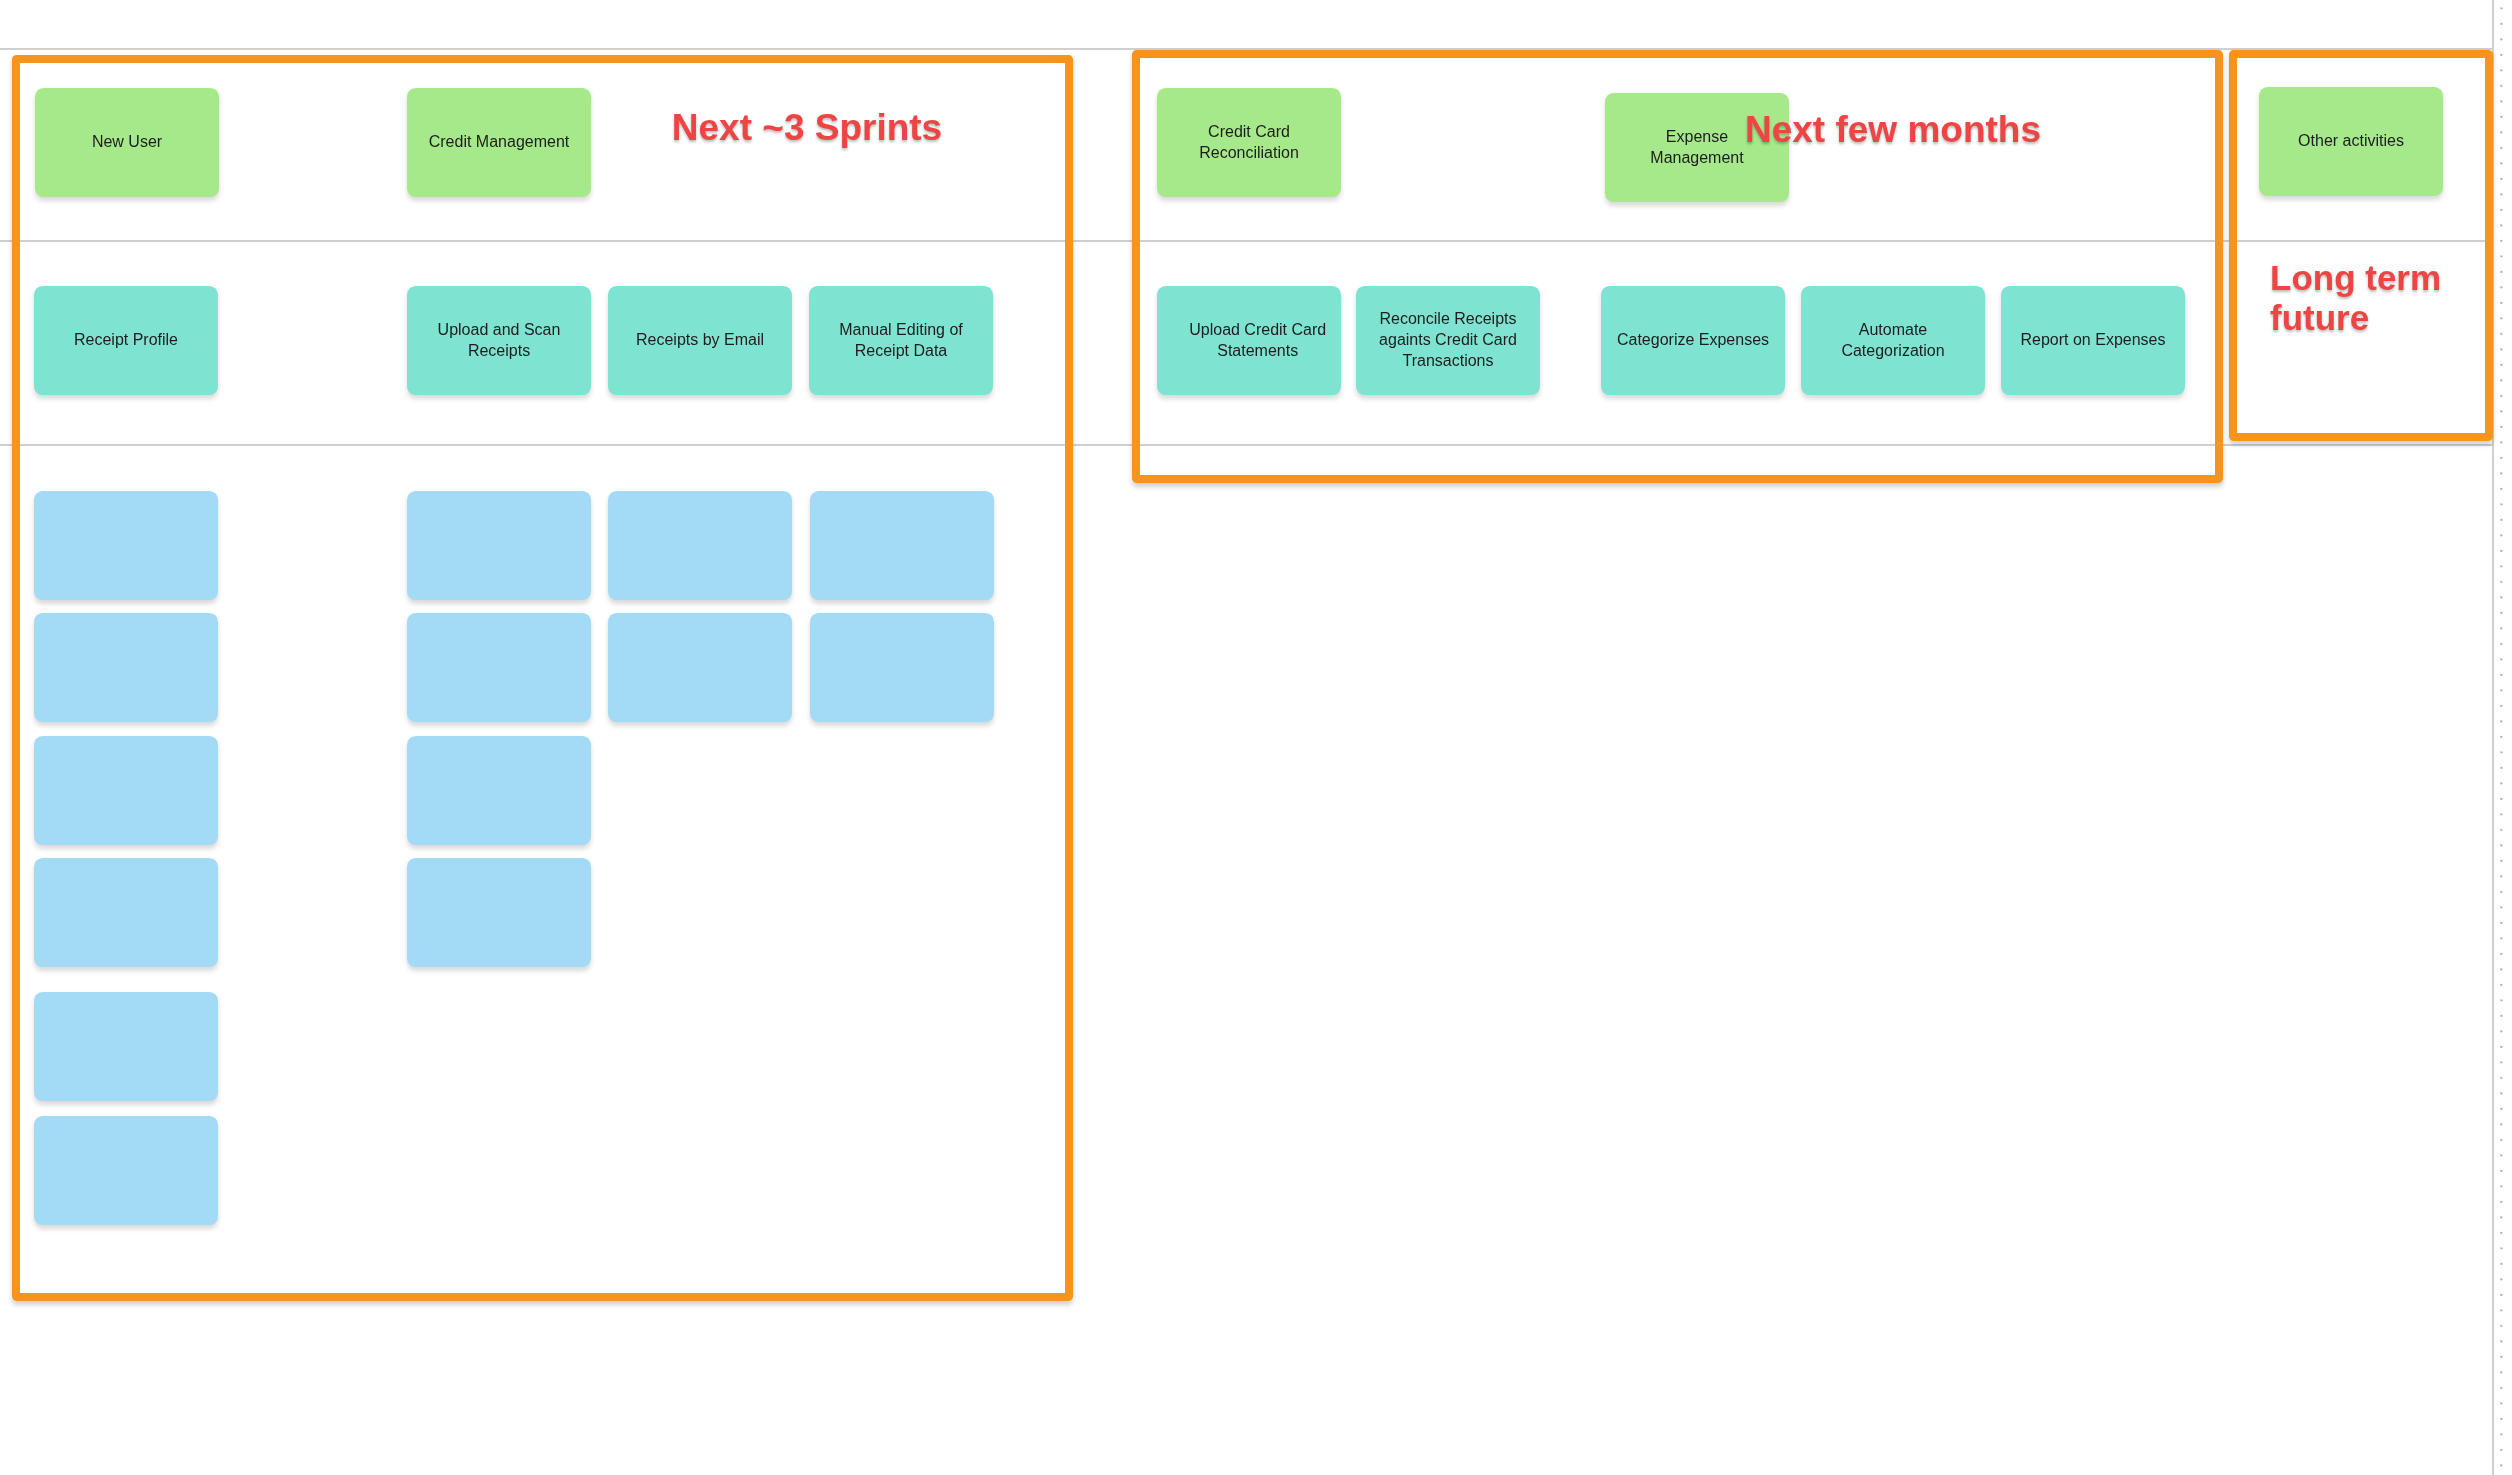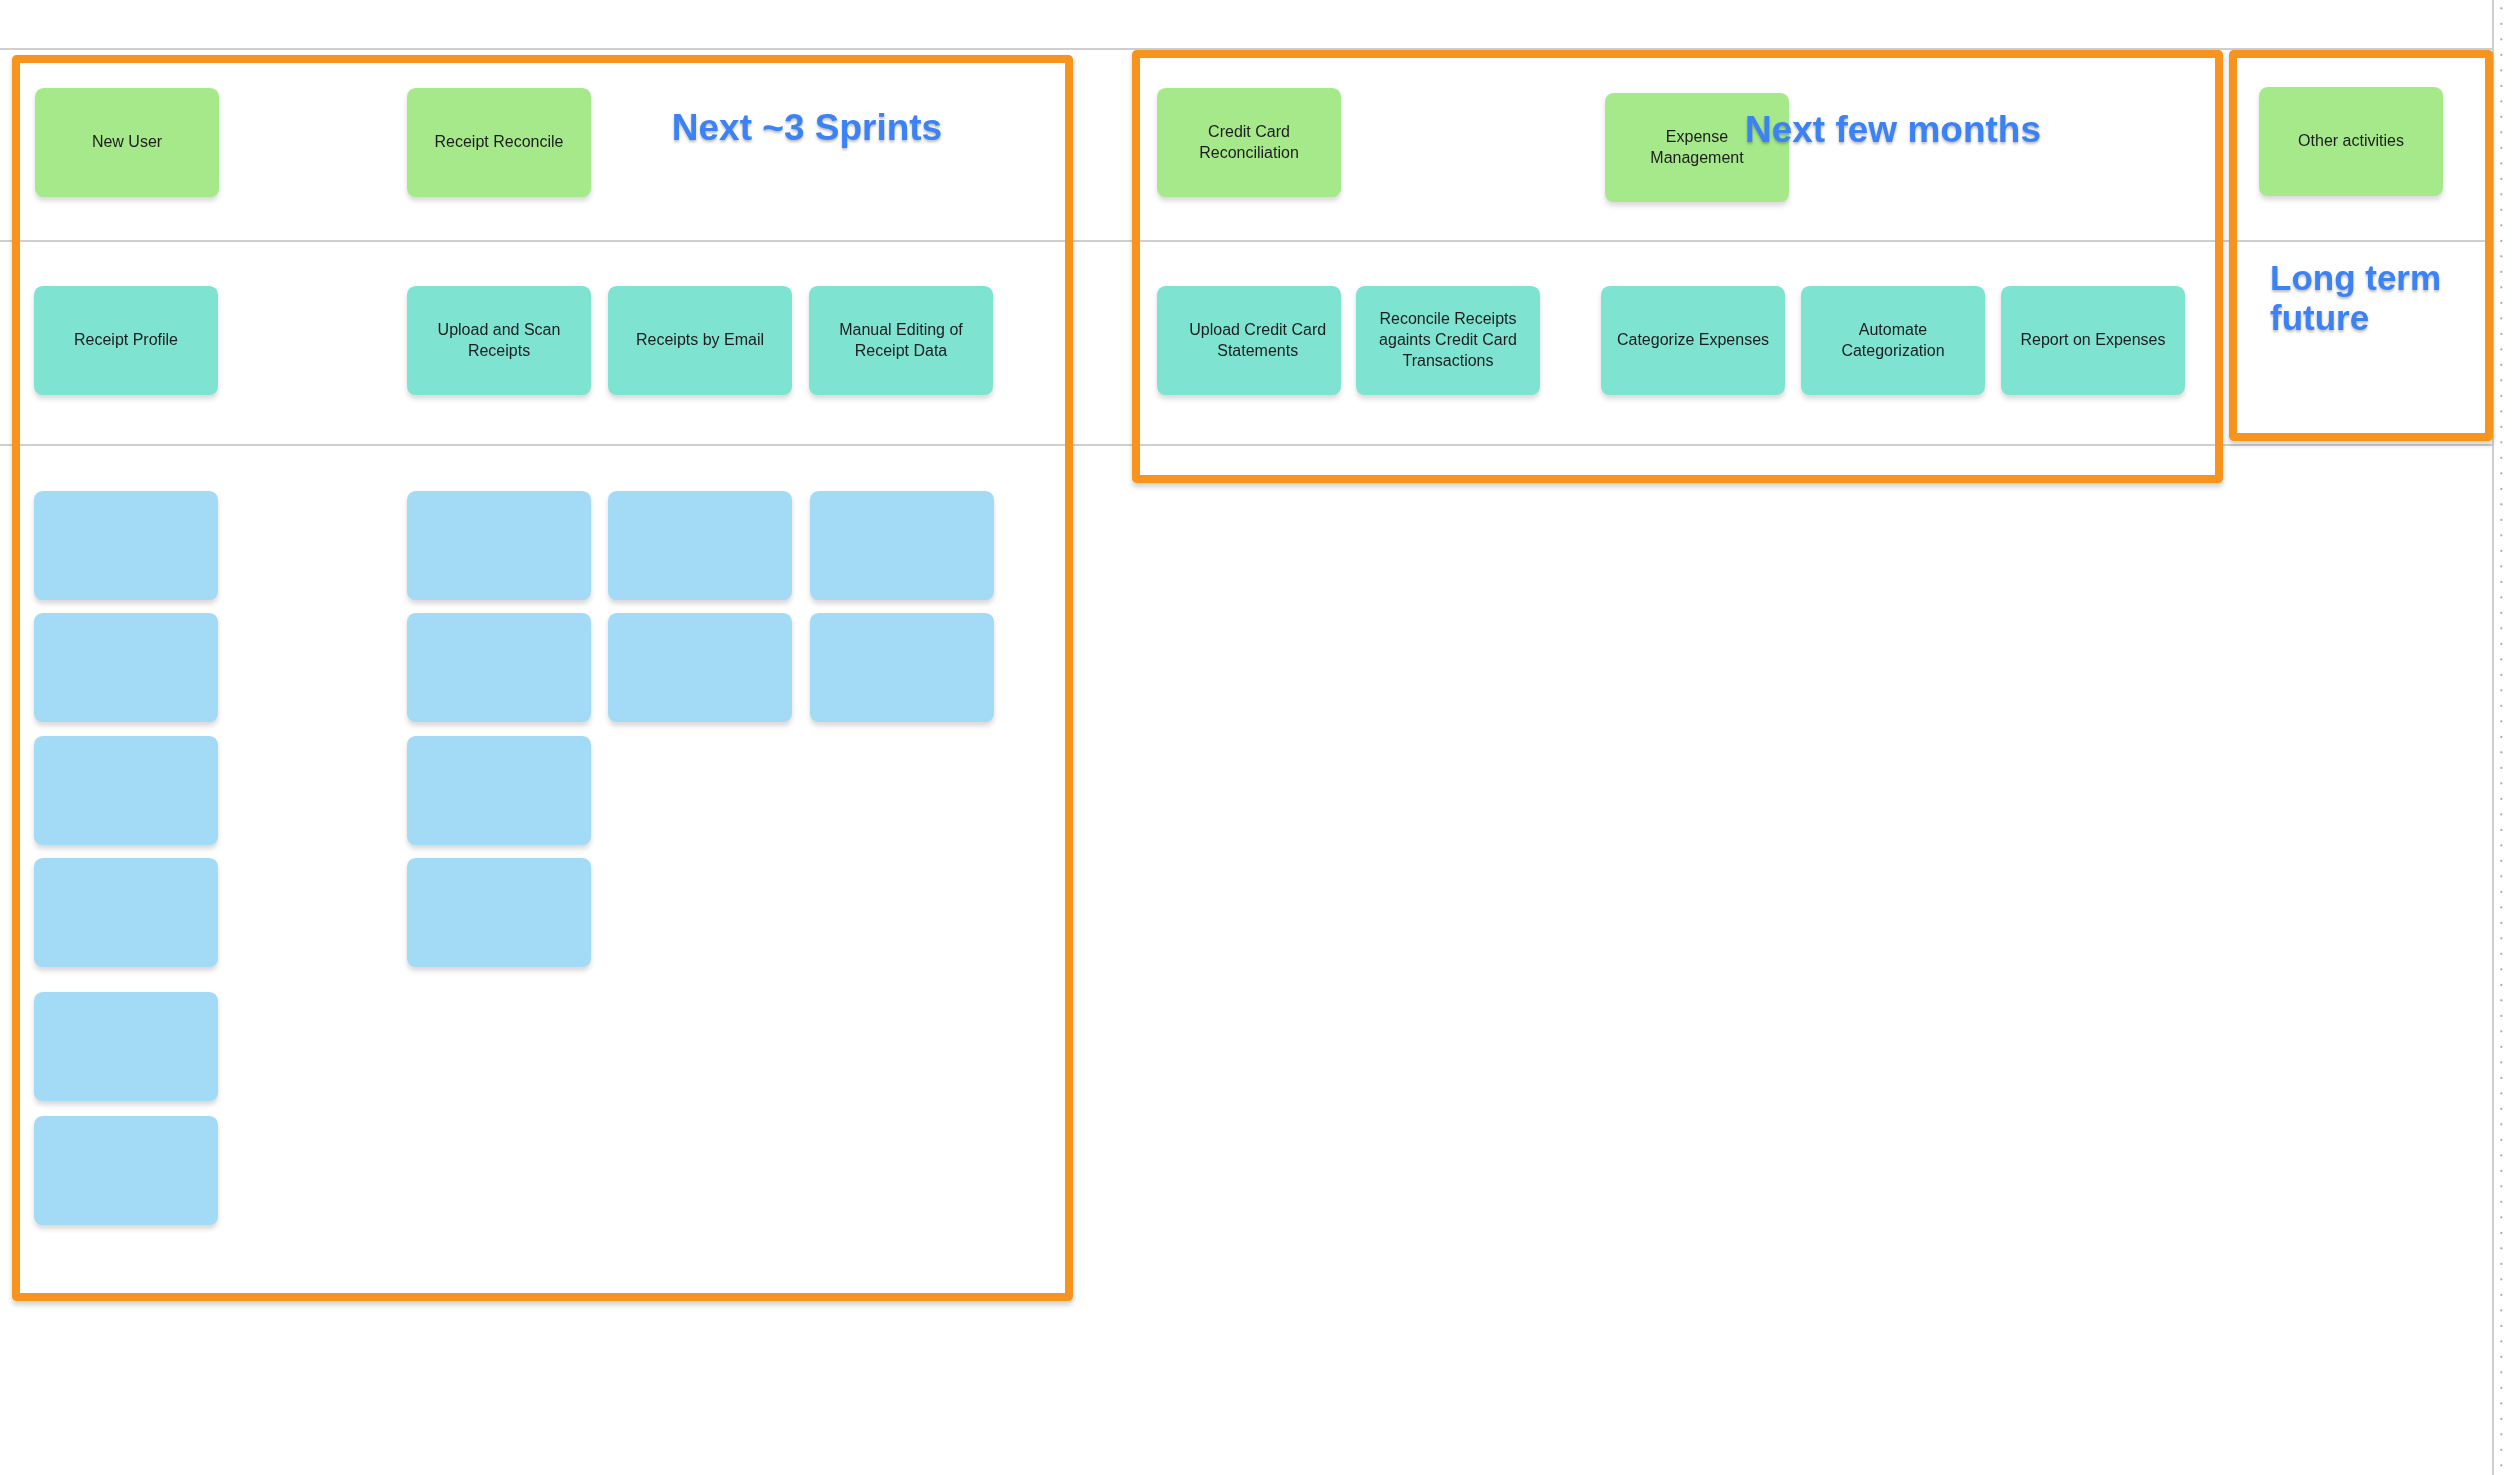--- a/index.html
+++ b/index.html
@@ -67,21 +67,21 @@
     box-shadow: 0 3.4px 5.2px rgba(0,0,0,0.15);
     z-index: 3;
     cursor: pointer;
   }
   .note.green { background: #a6e98b; }
   .note.teal  { background: #7fe3d2; }
   .note.blue  { background: #a3dbf7; }
   .board-title {
     position: absolute;
     font-weight: 700;
-    color: #3b82f6;
+    color: #ef4444;
     font-size: 37px;
     line-height: 1.15;
     white-space: pre-line;
     text-shadow: 0 2.3px 2.9px rgba(0,0,0,0.28);
     z-index: 4;
     cursor: pointer;
   }
   .board-title.center {
     transform: translate(-50%, -50%);
     white-space: nowrap;
@@ -99,21 +99,21 @@
       <div class="vline" style="left: 2492px;"></div>
       <div class="dot-strip" style="left: 2493px; width: 19px;"></div>
     </div>
   <div id="frame-layer">
       <div class="frame" style="left: 12px; top: 55px; width: 1061px; height: 1246px;"></div>
       <div class="frame" style="left: 1132px; top: 50px; width: 1091px; height: 433px;"></div>
       <div class="frame" style="left: 2229px; top: 50px; width: 264px; height: 391px;"></div>
     </div>
   <div id="note-layer">
       <div class="note green" style="left: 35px; top: 88px;">New User</div>
-      <div class="note green" style="left: 407px; top: 88px;">Receipt Reconcile</div>
+      <div class="note green" style="left: 407px; top: 88px;">Credit Management</div>
       <div class="note green" style="left: 1157px; top: 88px;">Credit Card Reconciliation</div>
       <div class="note green" style="left: 1605px; top: 93px;">Expense Management</div>
       <div class="note green" style="left: 2259px; top: 87px;">Other activities</div>
       <div class="note teal" style="left: 34px; top: 286px;">Receipt Profile</div>
       <div class="note teal" style="left: 407px; top: 286px;">Upload and Scan Receipts</div>
       <div class="note teal" style="left: 608px; top: 286px;">Receipts by Email</div>
       <div class="note teal" style="left: 809px; top: 286px;">Manual Editing of Receipt Data</div>
       <div class="note teal" style="left: 1157px; top: 286px; padding-left: 30px;">Upload Credit Card Statements</div>
       <div class="note teal" style="left: 1356px; top: 286px;">Reconcile Receipts againts Credit Card Transactions</div>
       <div class="note teal" style="left: 1601px; top: 286px;">Categorize Expenses</div>

